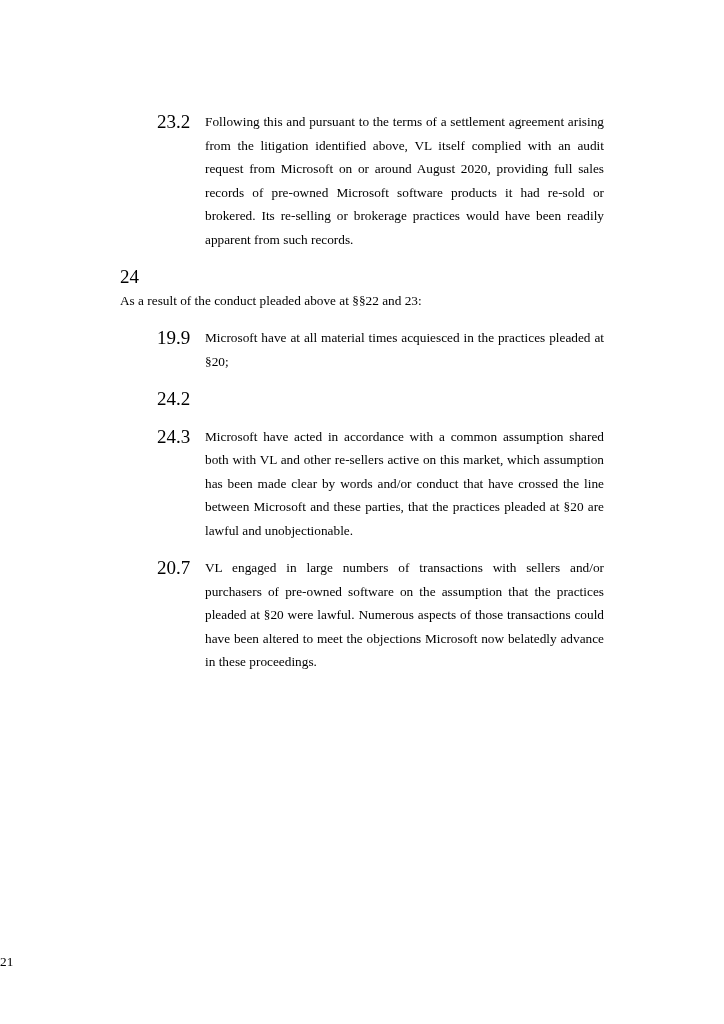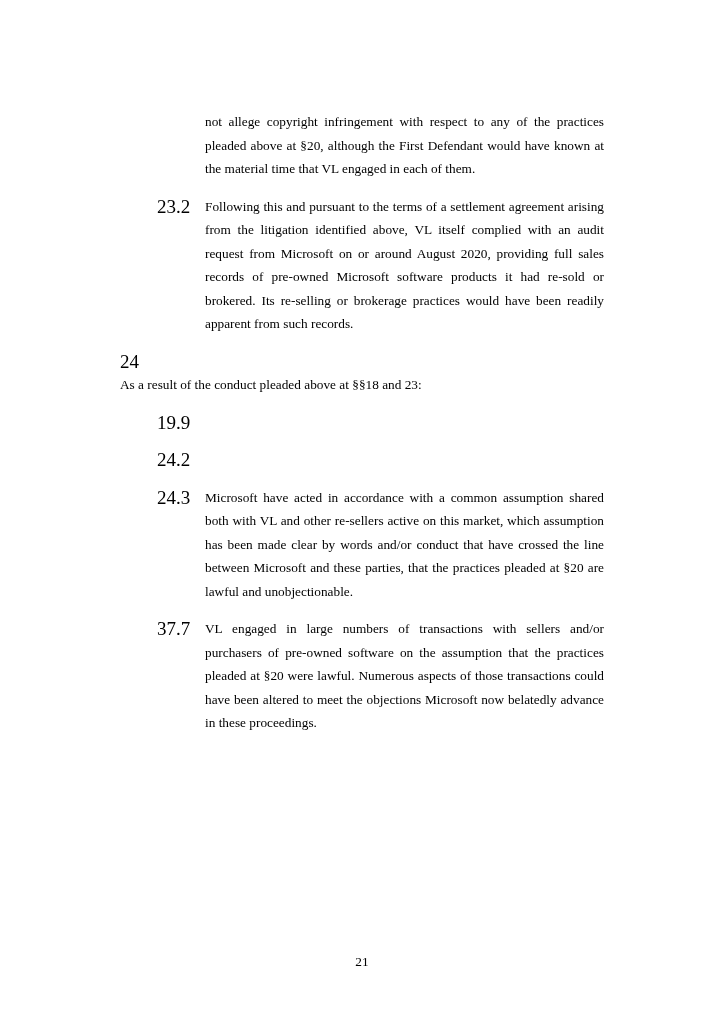--- a/index.html
+++ b/index.html
@@ -60,57 +60,55 @@
   .first-block .para {
     font-size: 13.3px;
     line-height: 23.5px;
     text-align: justify;
   }
   .footer {
     position: absolute;
     left: 0;
     right: 0;
     bottom: 54px;
-    text-align: center;
+    text-align: left;
     font-size: 13.3px;
   }
 </style>
 </head>
 <body>
 
 <div class="page">
 
-  <div class="first-block">
-    <div class="para">not allege copyright infringement with respect to any of the practices pleaded above at §20, although the First Defendant would have known at the material time that VL engaged in each of them.</div>
-  </div>
 
   <div class="block indent-1">
     <div class="num w1">23.2</div>
     <div class="para">Following this and pursuant to the terms of a settlement agreement arising from the litigation identified above, VL itself complied with an audit request from Microsoft on or around August 2020, providing full sales records of pre-owned Microsoft software products it had re-sold or brokered. Its re-selling or brokerage practices would have been readily apparent from such records.</div>
   </div>
 
   <div class="block indent-0">
     <div class="num w0">24</div>
-    <div class="para">As a result of the conduct pleaded above at §§18 and 23:</div>
+    <div class="para">As a result of the conduct pleaded above at §§22 and 23:</div>
   </div>
 
   <div class="block indent-1">
     <div class="num w1">19.9</div>
+    <div class="para">Microsoft have at all material times acquiesced in the practices pleaded at §20;</div>
   </div>
 
   <div class="block indent-1">
     <div class="num w1">24.2</div>
   </div>
 
   <div class="block indent-1">
     <div class="num w1">24.3</div>
     <div class="para">Microsoft have acted in accordance with a common assumption shared both with VL and other re-sellers active on this market, which assumption has been made clear by words and/or conduct that have crossed the line between Microsoft and these parties, that the practices pleaded at §20 are lawful and unobjectionable.</div>
   </div>
 
 
   <div class="block indent-1">
-    <div class="num w1">37.7</div>
+    <div class="num w1">20.7</div>
     <div class="para">VL engaged in large numbers of transactions with sellers and/or purchasers of pre-owned software on the assumption that the practices pleaded at §20 were lawful. Numerous aspects of those transactions could have been altered to meet the objections Microsoft now belatedly advance in these proceedings.</div>
   </div>
 
   <div class="footer">21</div>
 
 </div>
 
 </body></html>

